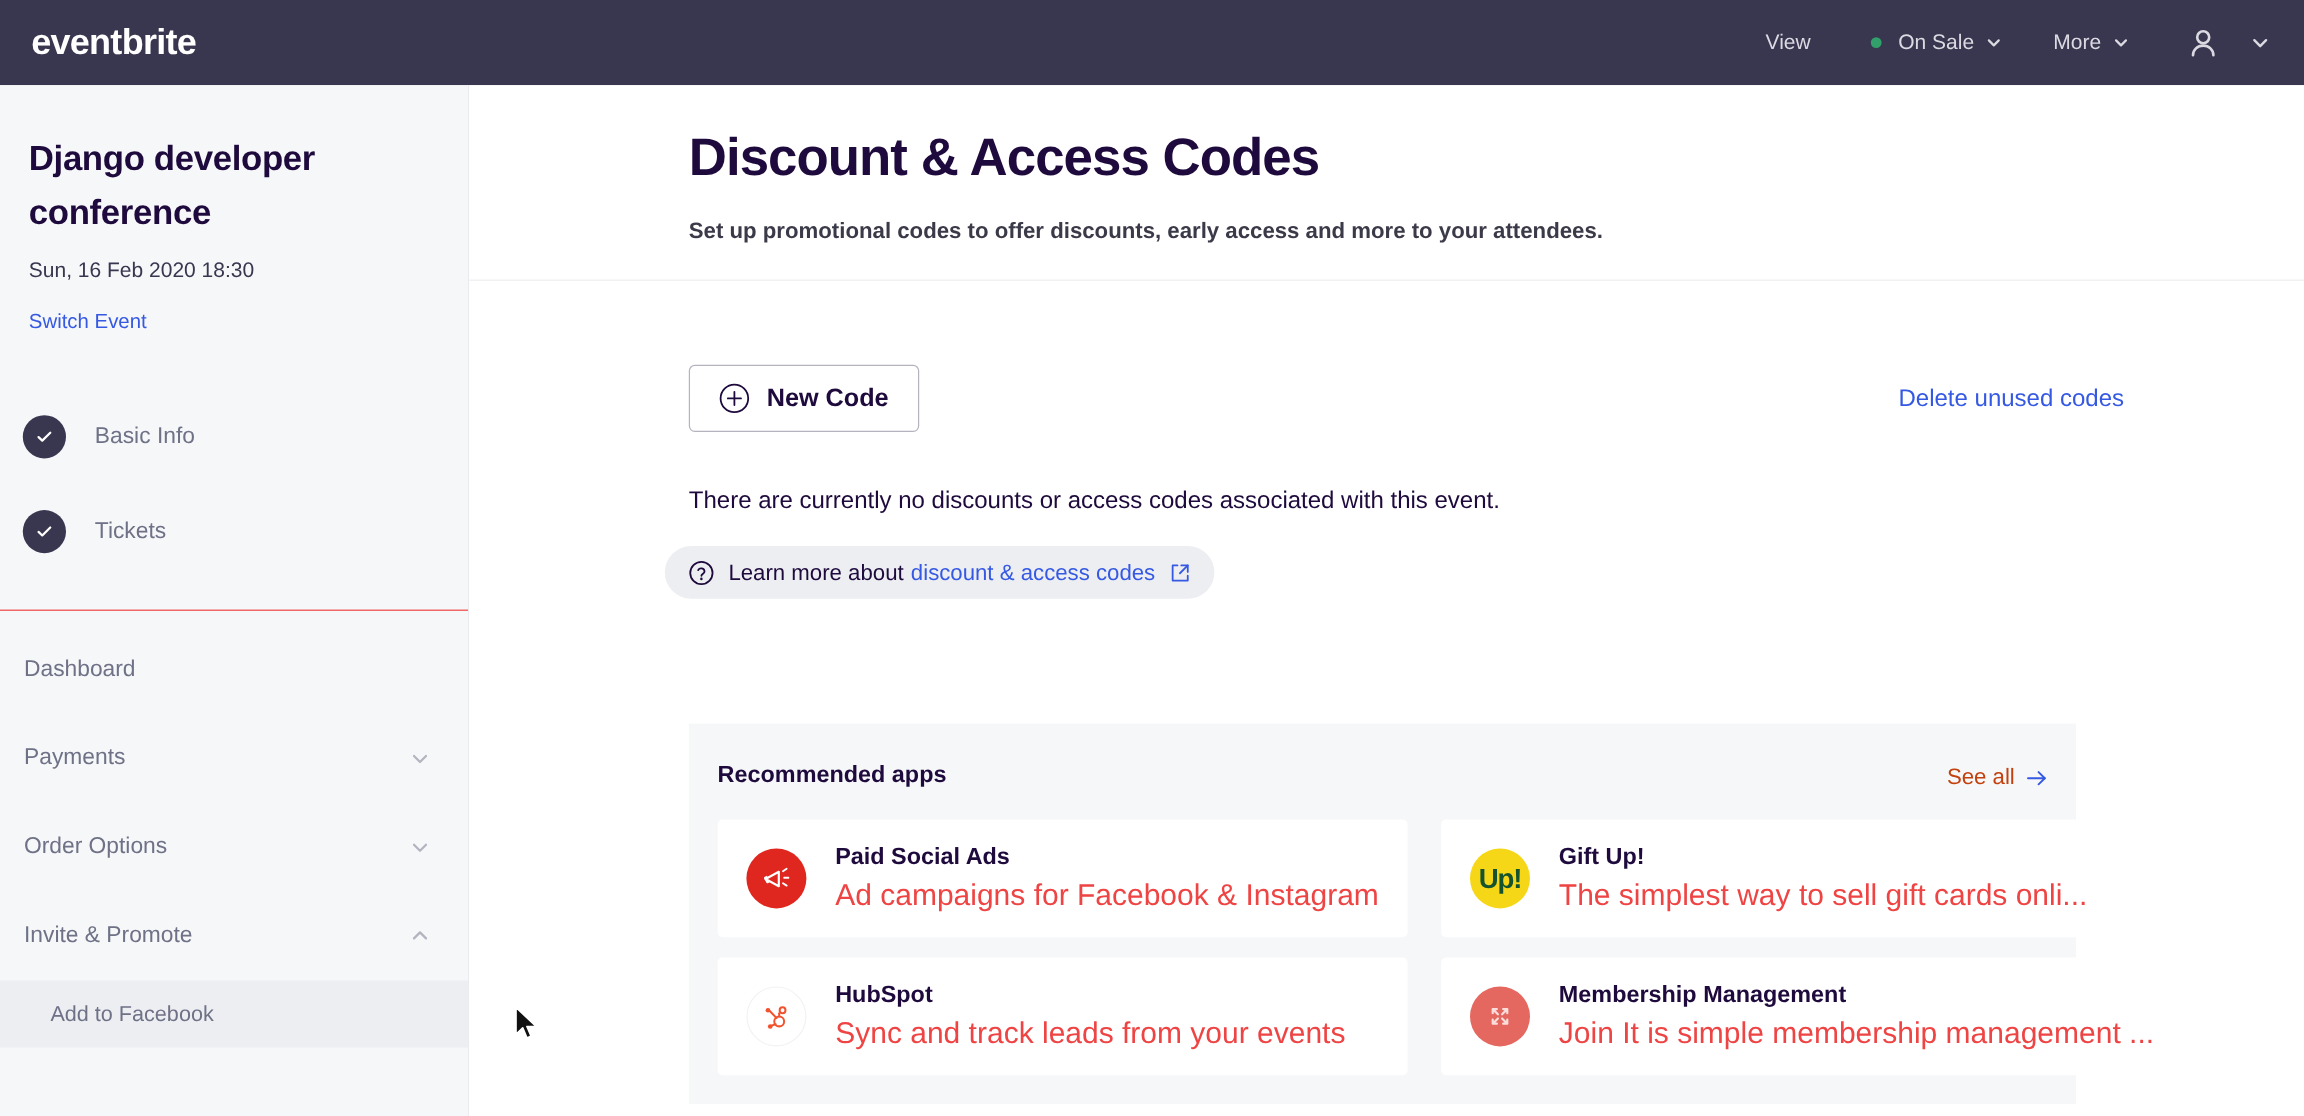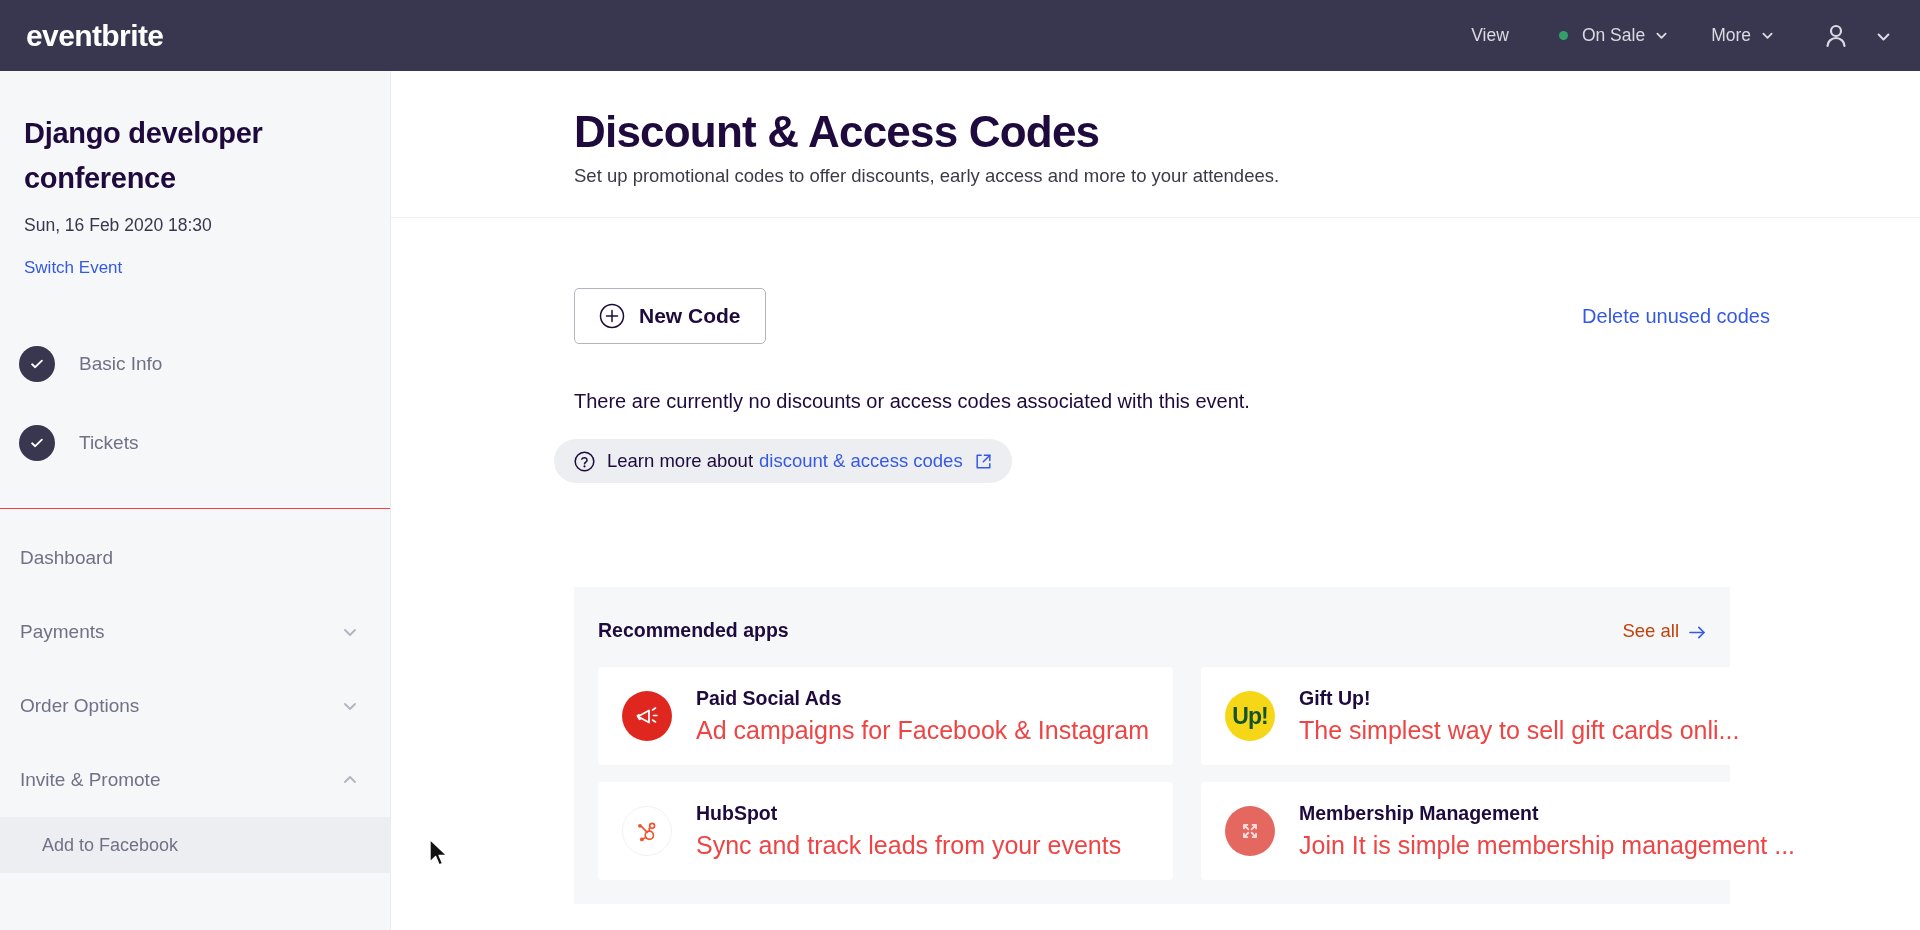--- a/index.html
+++ b/index.html
@@ -127,22 +127,22 @@
   }
   .page-header {
     padding: 36px 0 30px 183px;
     border-bottom: 1px solid #eeeef2;
   }
   .page-title {
     font-size: 44px; font-weight: 700; color: #1e0a3c;
     letter-spacing: -0.8px;
   }
   .page-sub {
-    margin-top: 8px;
-    font-size: 18.5px; color: #3a3a48;
+    margin-top: 24px;
+    font-size: 18.5px; color: #3a3a48; font-weight: bold;
   }
   .content { padding-left: 183px; padding-right: 150px; }
   .actions-row {
     display: flex; align-items: center;
     margin-top: 70px;
   }
   .new-code-btn {
     display: inline-flex; align-items: center;
     height: 56px; padding: 0 24px;
     border: 1px solid #b4b4bf;

